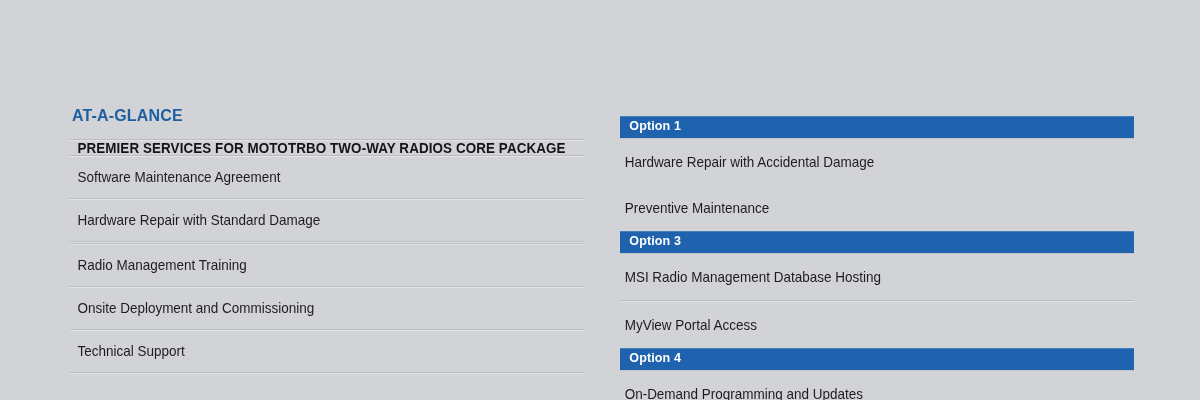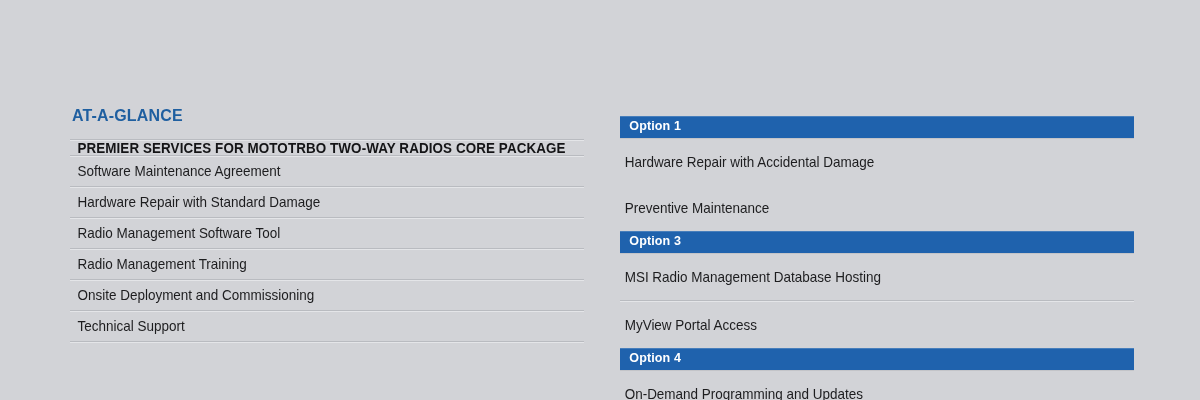--- a/index.html
+++ b/index.html
@@ -46,21 +46,21 @@
   .rule {
     height: 2px;
     width: 100%;
     border-top: 1px solid #b9bbc0;
     border-bottom: 1px solid #e4e5e8;
     box-sizing: border-box;
   }
 
   .row {
     position: relative;
-    height: 29px;
+    height: 41px;
     display: flex;
     align-items: center;
     box-sizing: border-box;
   }
 
   .row-label {
     font-size: 14.5px;
     color: #1d1d1f;
     padding-left: 8px;
     line-height: 29px;
@@ -151,23 +151,20 @@
     <div class="row">
       <span class="row-label">Software Maintenance Agreement</span>
     </div>
     <div class="rule"></div>
 
     <div class="row">
       <span class="row-label">Hardware Repair with Standard Damage</span>
     </div>
     <div class="rule"></div>
 
-    <div class="row">
-      <span class="row-label">Radio Management Software Tool</span>
-    </div>
     <div class="rule"></div>
 
     <div class="row">
       <span class="row-label">Radio Management Training</span>
     </div>
     <div class="rule"></div>
 
     <div class="row">
       <span class="row-label">Onsite Deployment and Commissioning</span>
     </div>

